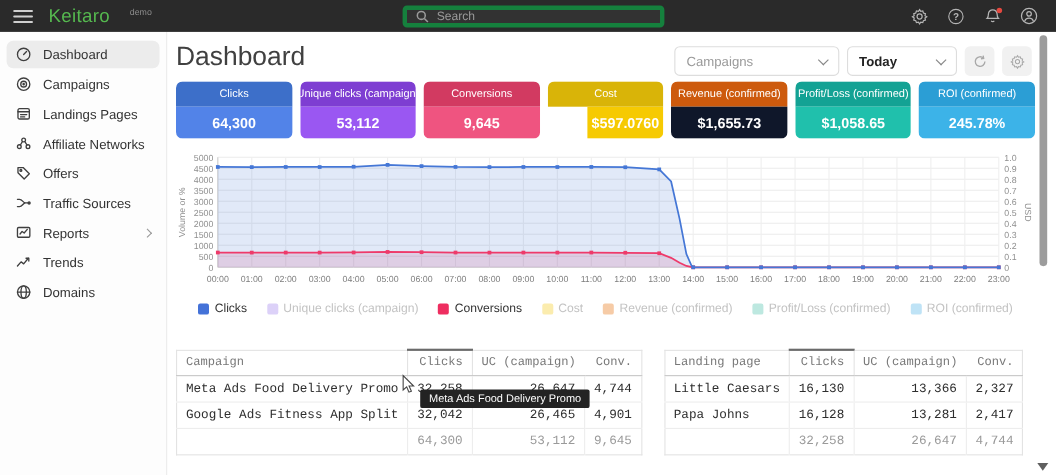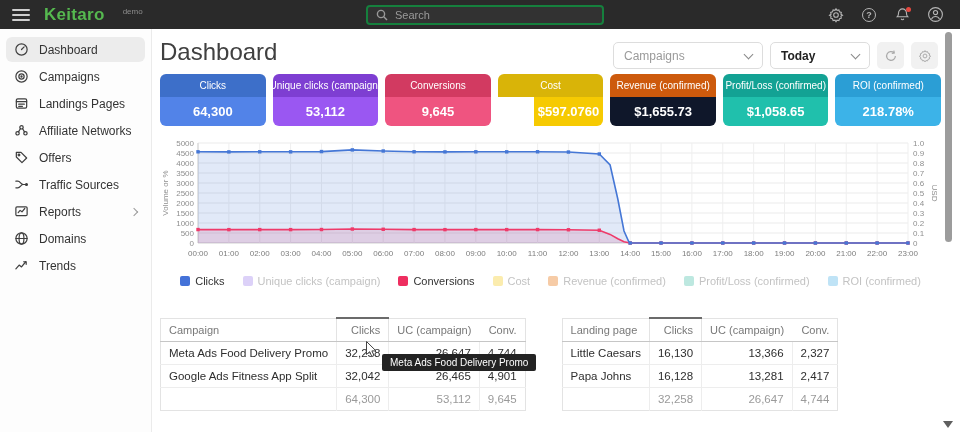--- a/index.html
+++ b/index.html
@@ -3,23 +3,23 @@
 <meta charset="utf-8">
 <style>
   * { margin:0; padding:0; box-sizing:border-box; }
   html,body { width:960px; height:432px; overflow:hidden; }
   body { font-family:"Liberation Sans", sans-serif; background:#fff; position:relative; }
 
   
   .topbar { position:absolute; top:0; left:0; width:960px; height:29px; background:#2a2a2a; display:flex; align-items:center; z-index:30; }
   .hamburger { width:18px; height:12px; margin-left:12px; display:flex; flex-direction:column; justify-content:space-between; cursor:pointer; }
   .hamburger span { display:block; height:2px; background:#cfcfcf; border-radius:1px; }
-  .logo { margin-left:14px; color:#55b84f; font-size:17px; font-weight:bold; letter-spacing:.3px; }
+  .logo { margin-left:14px; color:#55b84f; font-size:17px; font-weight:normal; letter-spacing:.3px; }
   .logo-suffix { color:#8d8d8d; font-size:8px; margin-left:18px; vertical-align:6px; }
-  .search-box { position:absolute; left:366px; top:5px; width:238px; height:20px; background:#323232; border:2px solid #15803d; border-radius:4px; display:flex; align-items:center; padding:0 8px; }
+  .search-box { position:absolute; left:366px; top:5px; width:238px; height:20px; background:#323232; border:4px solid #15803d; border-radius:4px; display:flex; align-items:center; padding:0 8px; }
   .search-box svg { flex:0 0 auto; }
   .search-input { background:transparent; border:none; outline:none; color:#ddd; font-size:11px; margin-left:7px; width:100%; }
   .search-input::placeholder { color:#9a9a9a; }
   .topbar-icons { position:absolute; right:16px; top:0; height:29px; display:flex; align-items:center; gap:15px; }
   .tb-icon { position:relative; width:18px; height:18px; display:flex; align-items:center; justify-content:center; color:#b5b5b5; cursor:pointer; }
   .help-circle { width:14px; height:14px; border:1.3px solid #b5b5b5; border-radius:50%; font-size:9px; color:#b5b5b5; display:flex; align-items:center; justify-content:center; font-weight:bold; }
   .bell-dot { position:absolute; top:1px; right:0; width:5px; height:5px; background:#e5483f; border-radius:50%; }
 
   
   .sidebar { position:absolute; top:29px; left:0; width:152px; bottom:0; background:#fdfdfd; border-right:1px solid #ebebeb; padding-top:6px; z-index:20; }
@@ -45,21 +45,21 @@
   .card-body { height:29px; display:flex; align-items:center; justify-content:center; color:#fff; font-size:13px; font-weight:bold; }
 
   
   .chart-wrap { position:absolute; left:7px; top:106px; width:781px; height:132px; }
   .legend { position:absolute; left:7px; top:246px; width:781px; display:flex; justify-content:center; gap:18px; font-size:11px; }
   .legend-item { display:flex; align-items:center; gap:5px; cursor:pointer; color:#c3c3c3; }
   .legend-item.on { color:#333; }
   .legend-swatch { width:10px; height:10px; border-radius:2px; }
 
   
-  .tables { position:absolute; left:7px; top:288px; width:647px; display:grid; grid-template-columns:1fr 1fr; gap:36px; }
+  .tables { position:absolute; left:7px; top:288px; width:647px; display:grid; grid-template-columns:1fr 1fr; gap:20px;font-family:Liberation Mono, monospace; }
   table { width:100%; border-collapse:collapse; font-size:11.5px; background:#fff; border:1px solid #e3e3e3; }
   th { font-weight:400; color:#787878; text-align:right; padding:5px 8px; border-bottom:1px solid #c6c6c6; font-size:11px; cursor:pointer; white-space:nowrap; }
   th.col-main { text-align:left; }
   th.sorted { border-top:2px solid #6b6b6b; border-left:1px solid #e3e3e3; border-right:1px solid #e3e3e3; }
   td { padding:5px 8px; text-align:right; color:#2e2e2e; border-top:1px solid #ededed; white-space:nowrap; }
   td.col-main { text-align:left; }
   td.num { border-left:1px solid #ededed; }
   tfoot td { color:#9a9a9a; }
   col.c-clicks { width:46px; } col.c-uc { width:76px; } col.c-conv { width:54px; }
 
@@ -162,32 +162,32 @@
   <div class="side-item">
     <svg width="15" height="15" viewBox="0 0 16 16">
         <rect x="2" y="3" width="12" height="9.5" rx="1.2"></rect>
         <path d="M4.5 9.3l2-2.5 2 1.5 3-3.5"></path>
       </svg>
     <span>Reports</span>
     <span class="side-chevron"></span>
   </div>
   <div class="side-item">
     <svg width="15" height="15" viewBox="0 0 16 16">
+        <path d="M2 11.5l3.5-4 2.5 2 4.5-5.5"></path>
+        <path d="M10.3 4h2.7v2.7"></path>
+      </svg>
+    <span>Trends</span>
+  </div>
+  <div class="side-item">
+    <svg width="15" height="15" viewBox="0 0 16 16">
         <circle cx="8" cy="8" r="6"></circle>
         <ellipse cx="8" cy="8" rx="2.6" ry="6"></ellipse>
         <path d="M2 8h12"></path>
       </svg>
     <span>Domains</span>
-  </div>
-  <div class="side-item">
-    <svg width="15" height="15" viewBox="0 0 16 16">
-        <path d="M2 11.5l3.5-4 2.5 2 4.5-5.5"></path>
-        <path d="M10.3 4h2.7v2.7"></path>
-      </svg>
-    <span>Trends</span>
   </div>
 </div>
 
 <div class="main">
   <div class="page-title">Dashboard</div>
 
   <div class="controls">
     <div class="select select-campaigns">
       <span>Campaigns</span>
       <span class="chev"></span>
@@ -230,21 +230,21 @@
     <div class="card">
       <div class="card-head" style="background-color: rgb(205, 90, 13);">Revenue (confirmed)</div>
       <div class="card-body" style="background-color: #0f172a;">$1,655.73</div>
     </div>
     <div class="card">
       <div class="card-head" style="background-color: rgb(19, 162, 148);">Profit/Loss (confirmed)</div>
       <div class="card-body" style="background-color: rgb(32, 192, 172);">$1,058.65</div>
     </div>
     <div class="card">
       <div class="card-head" style="background-color: rgb(43, 158, 213);">ROI (confirmed)</div>
-      <div class="card-body" style="background-color: rgb(60, 179, 232);">218.78%</div>
+      <div class="card-body" style="background-color: rgb(60, 179, 232);">245.78%</div>
     </div>
   </div>
 
   <div class="chart-wrap">
     <svg id="chart-svg" width="781" height="132">
         <line x1="38" y1="108" x2="748" y2="108" stroke="#cfcfcf" stroke-width="1"></line>
         <line x1="38" y1="98" x2="748" y2="98" stroke="#ebebeb" stroke-width="1"></line>
         <line x1="38" y1="88" x2="748" y2="88" stroke="#ebebeb" stroke-width="1"></line>
         <line x1="38" y1="78" x2="748" y2="78" stroke="#ebebeb" stroke-width="1"></line>
         <line x1="38" y1="68" x2="748" y2="68" stroke="#ebebeb" stroke-width="1"></line>

